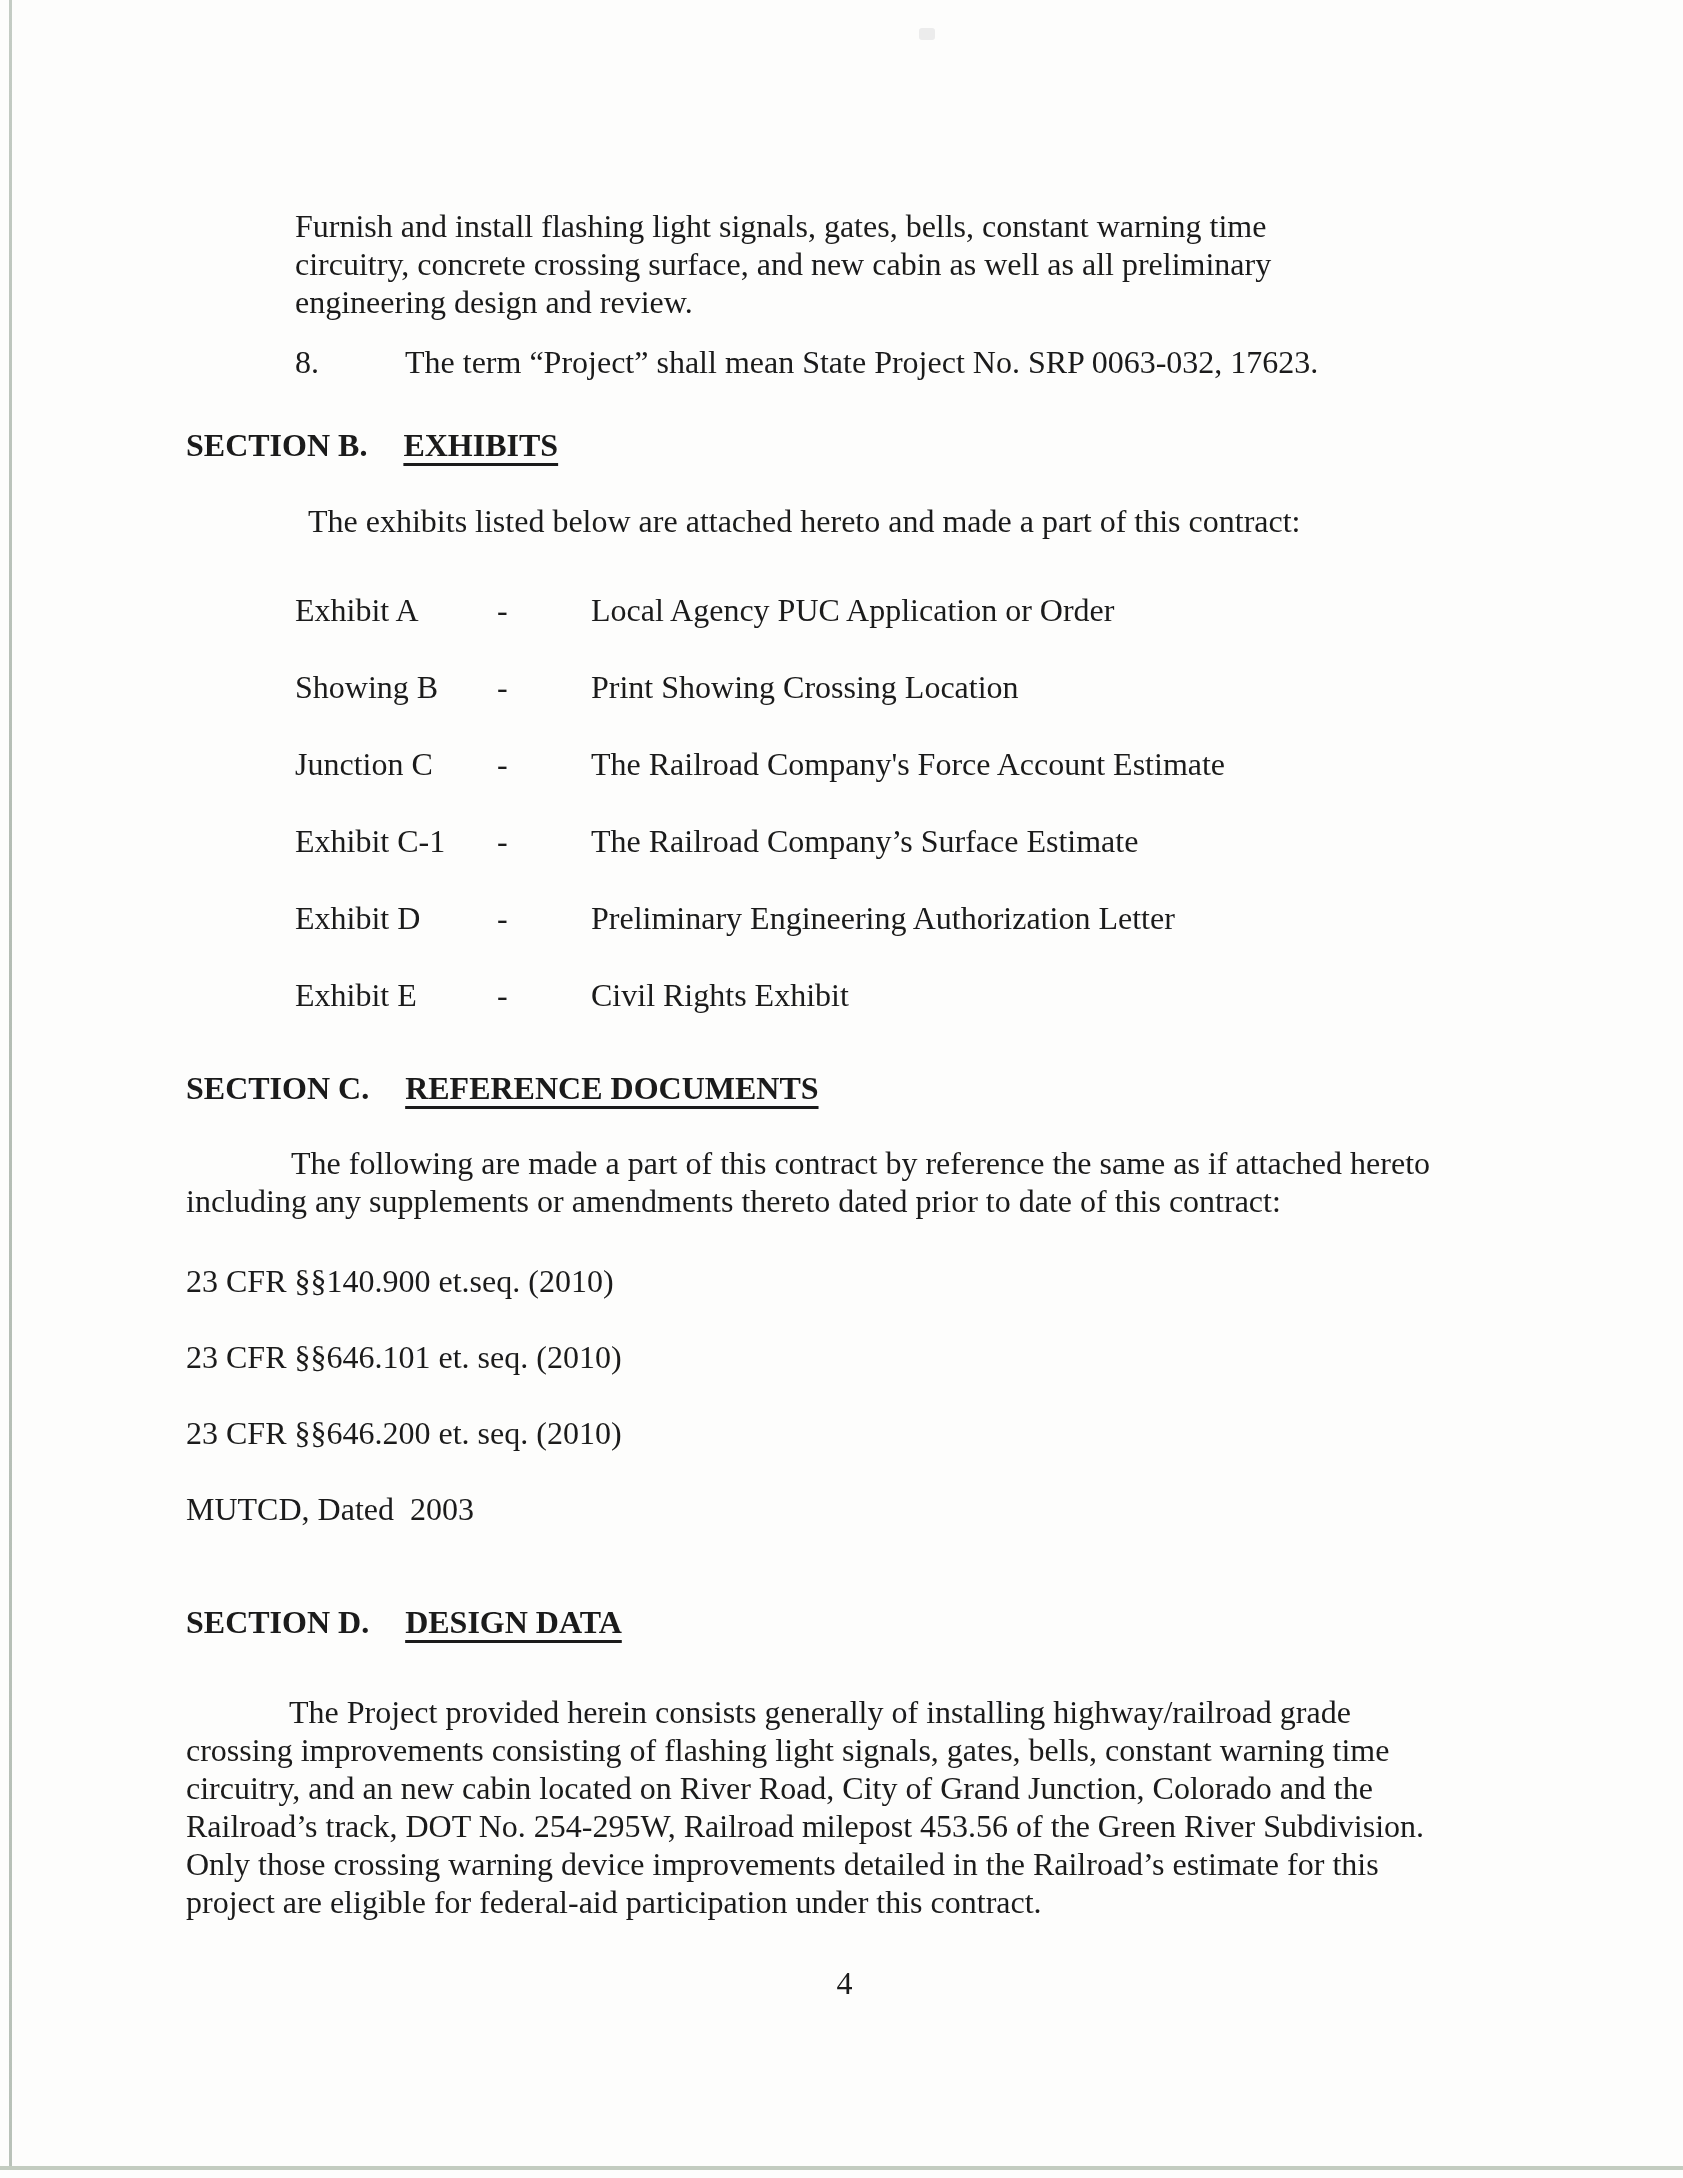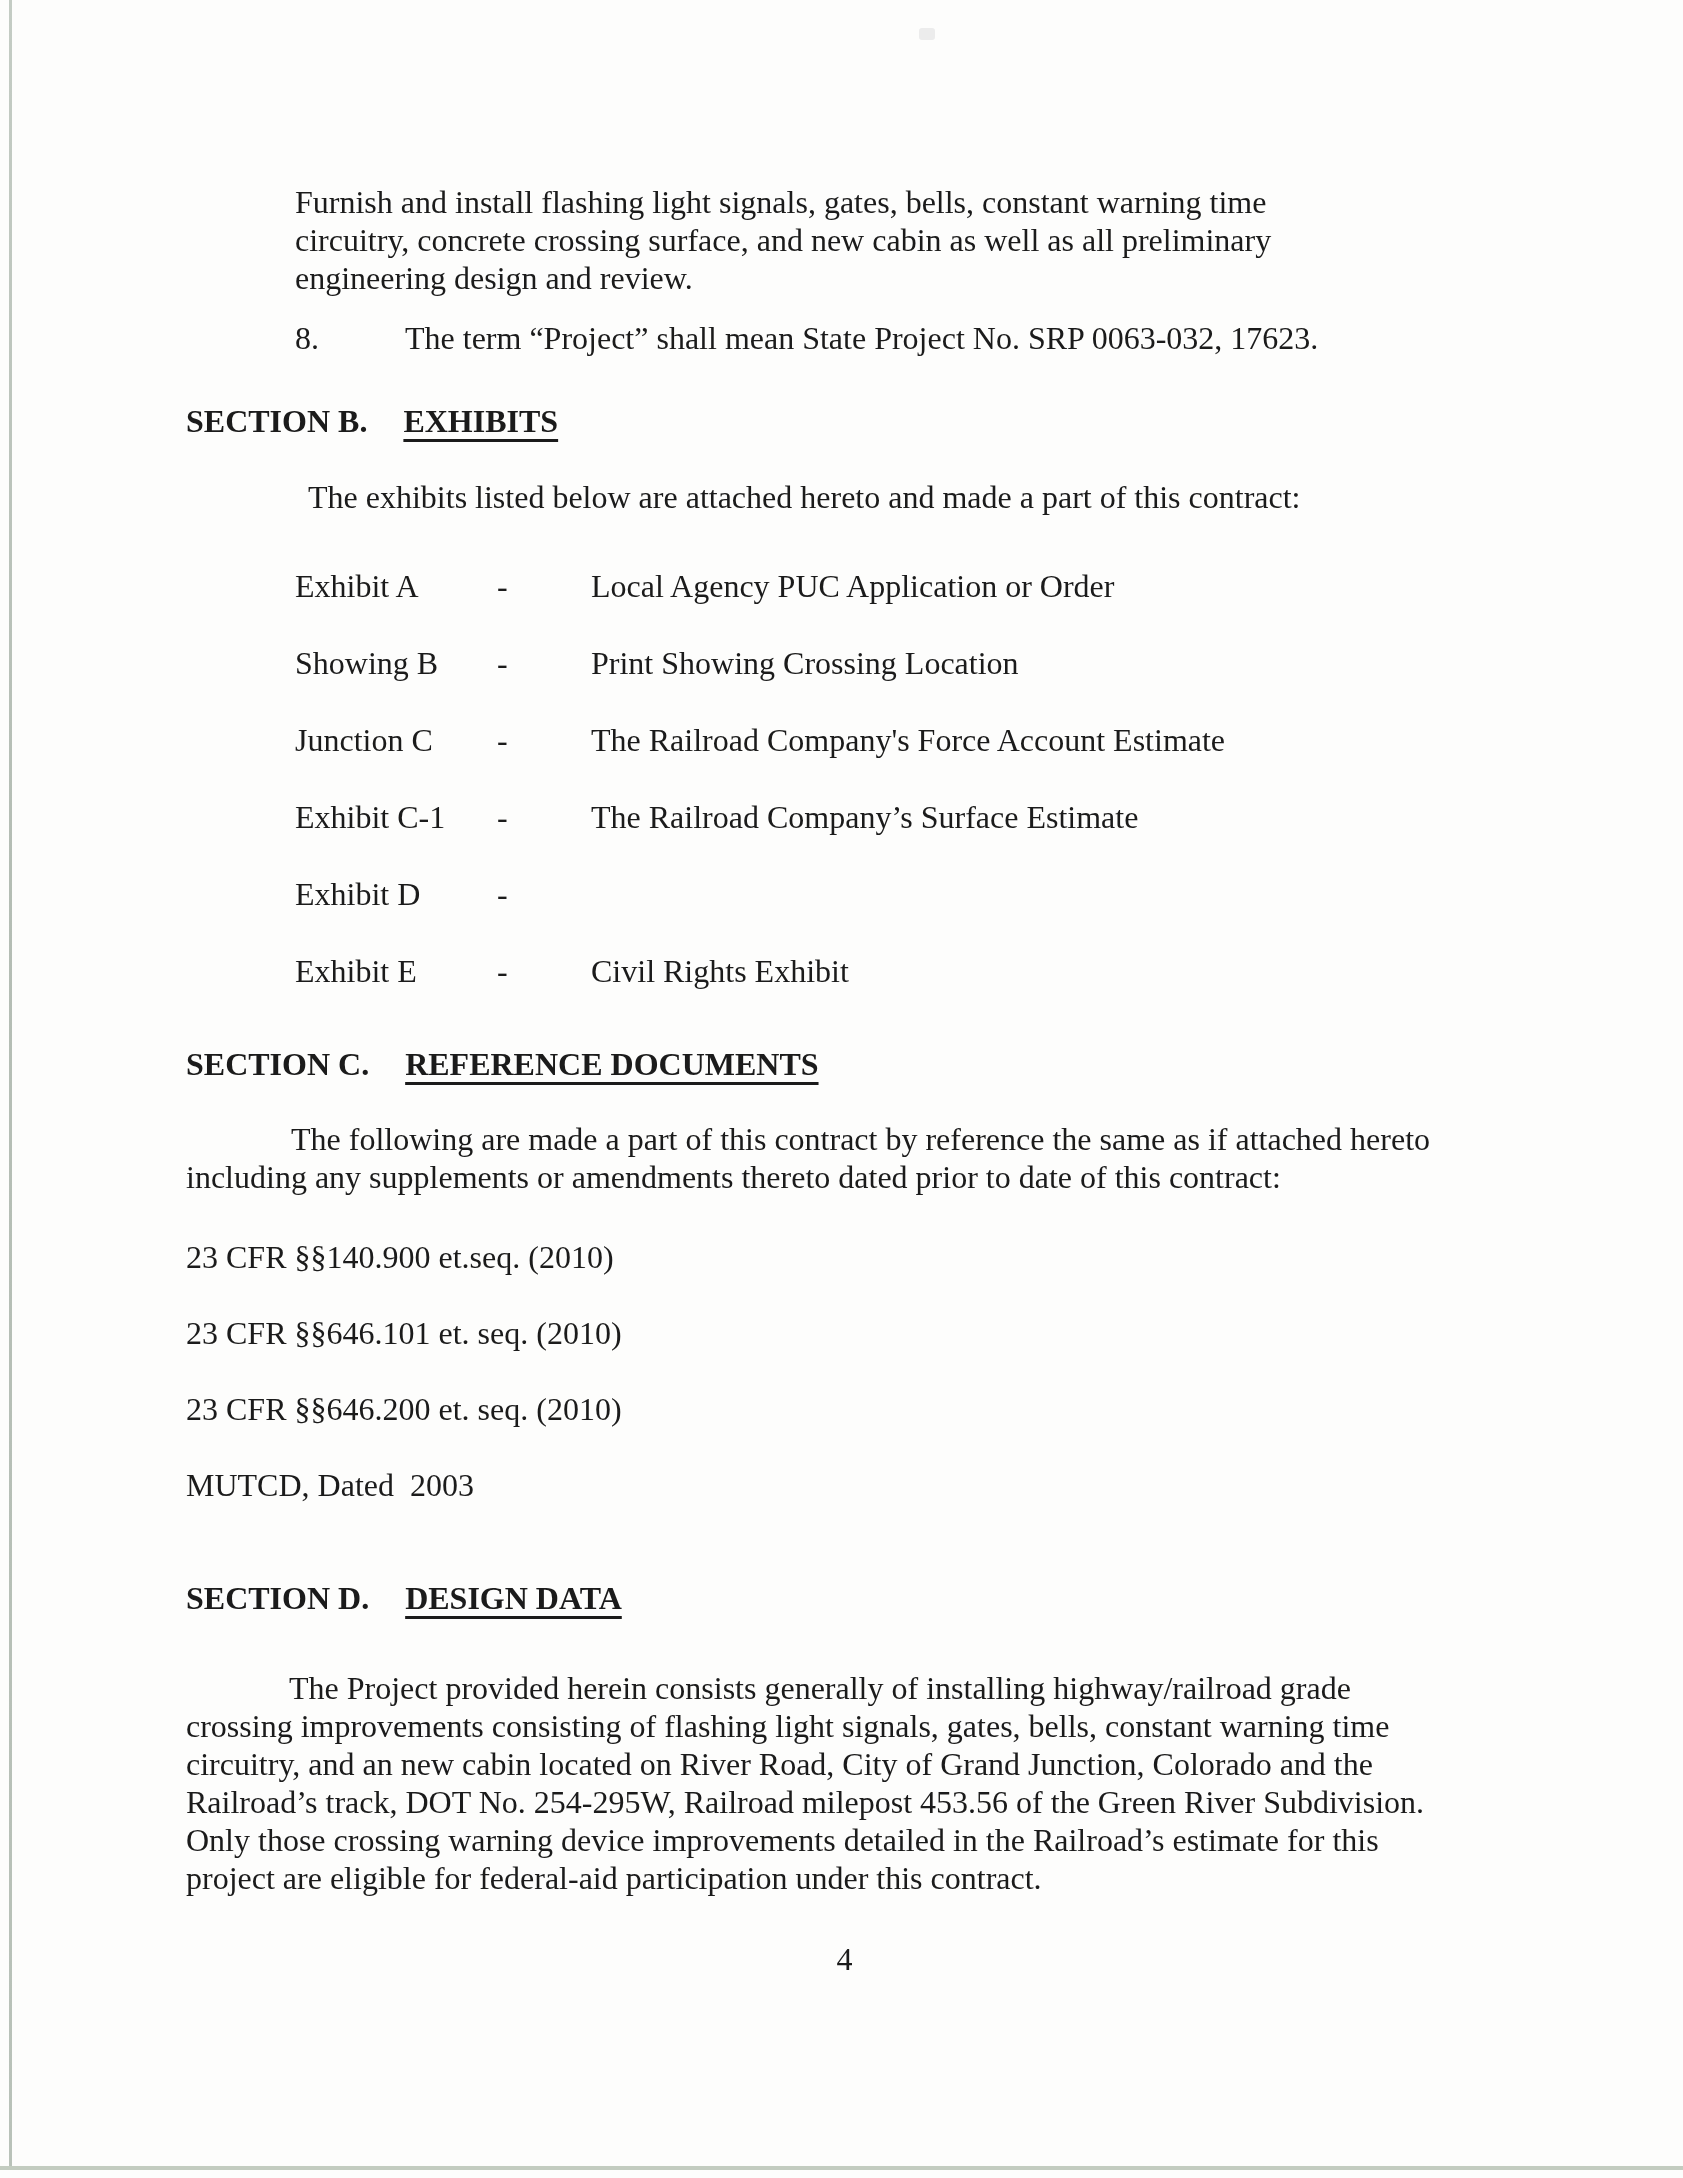--- a/index.html
+++ b/index.html
@@ -37,21 +37,21 @@
   }
   .scan-smudge {
     position: absolute;
     left: 919px;
     top: 28px;
     width: 16px;
     height: 12px;
     background: #ececec;
     border-radius: 3px;
   }
-  .abs { position: absolute; }
+  .abs { position: absolute; margin-top: 24px; }
   .preline { white-space: pre-line; }
   .prewrap { white-space: pre-wrap; }
 
   
   .opening-para {
     left: 295px;
     top: 183px;
     width: 1109px;
   }
   .term-item {
@@ -156,20 +156,21 @@
       <span>The Railroad Company's Force Account Estimate</span>
     </div>
     <div class="exhibit-row">
       <span class="lbl">Exhibit C-1</span>
       <span class="dash">-</span>
       <span>The Railroad Company’s Surface Estimate</span>
     </div>
     <div class="exhibit-row">
       <span class="lbl">Exhibit D</span>
       <span class="dash">-</span>
+      <span>Preliminary Engineering Authorization Letter</span>
     </div>
     <div class="exhibit-row">
       <span class="lbl">Exhibit E</span>
       <span class="dash">-</span>
       <span>Civil Rights Exhibit</span>
     </div>
   </div>
 
   <div class="abs section-header hdr-c">
     <span>SECTION C.</span><span class="title">REFERENCE DOCUMENTS</span>

